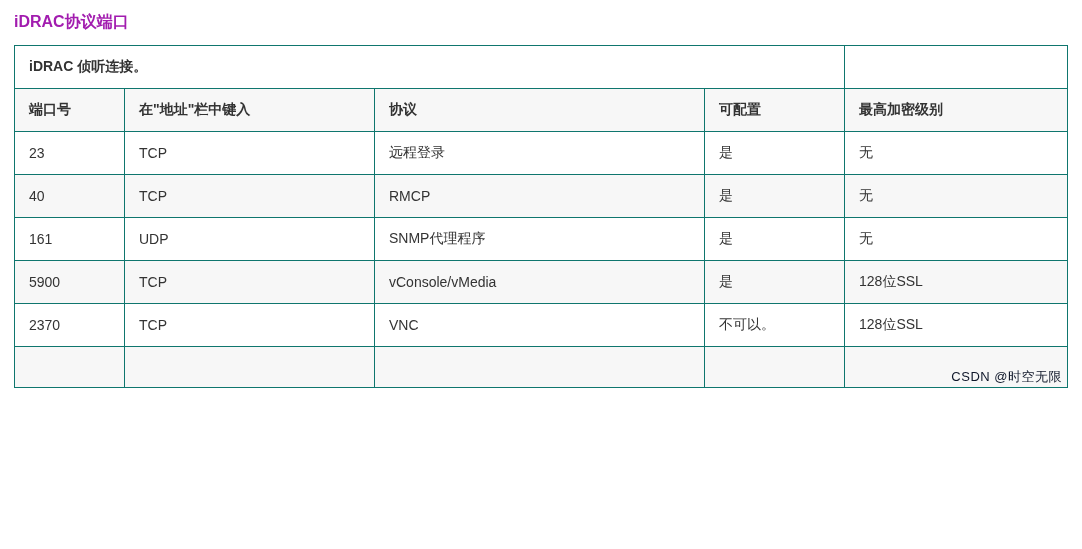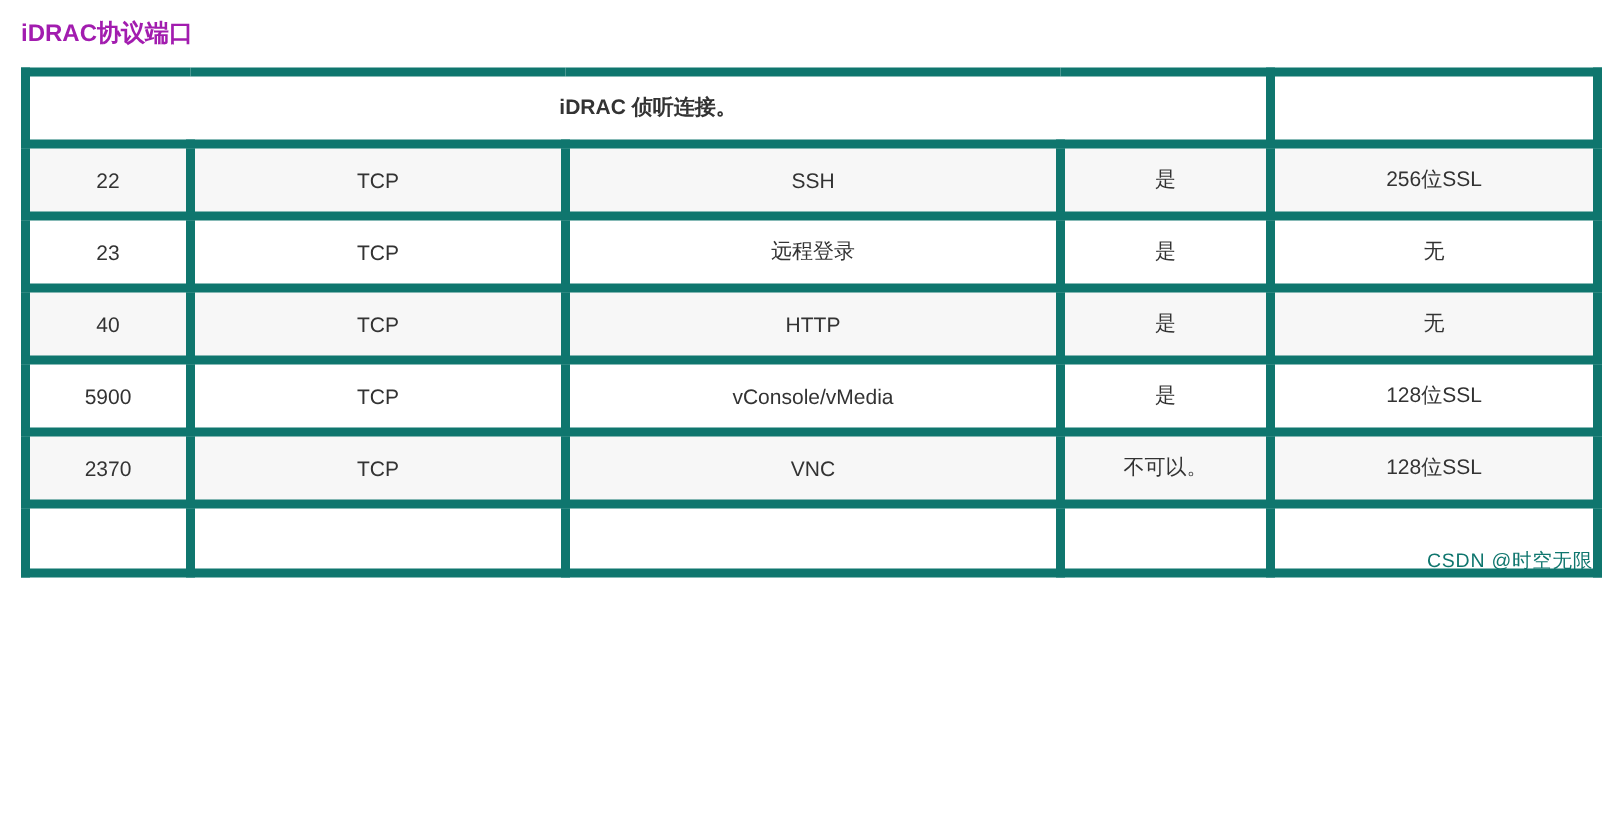--- a/index.html
+++ b/index.html
@@ -21,23 +21,23 @@
       font-size: 16px;
       margin-bottom: 12px;
       color: #a21caf;
     }
     table {
       width: 100%;
       border-collapse: collapse;
       table-layout: fixed;
     }
     th, td {
-      border: 6px solid #0f766e;
+      border: 1px solid #0f766e;
       padding: 12px 14px;
-      text-align: center;
+      text-align: left;
       vertical-align: middle;
       font-size: 14px;
       color: #333;
       background: #fff;
     }
     tr:nth-child(even) td,
     tr:nth-child(even) th {
       background: #f7f7f7;
     }
     .caption-row th {
@@ -50,21 +50,21 @@
     }
     col.c1 { width: 110px; }
     col.c2 { width: 250px; }
     col.c3 { width: 330px; }
     col.c4 { width: 140px; }
     col.c5 { width: auto; }
     .watermark {
       position: absolute;
       right: 20px;
       bottom: 14px;
-      color: #0f766e;
+      color: #0f172a;
       font-size: 13px;
       letter-spacing: 0.5px;
       pointer-events: none;
     }
   </style>
 </head>
 <body>
 
 <div class="title">iDRAC协议端口</div>
 
@@ -74,38 +74,45 @@
       <col class="c2">
       <col class="c3">
       <col class="c4">
       <col class="c5">
   </colgroup>
   <tbody id="tbody">
     <tr class="caption-row">
       <th colspan="4">iDRAC 侦听连接。</th>
       <th></th>
     </tr>
-  <tr>
-        <td>22</td>
-        <td>TCP</td>
-        <td>SSH</td>
-        <td>是</td>
-        <td>256位SSL</td>
-      </tr>
+    <tr class="header-row">
+      <th>端口号</th>
+      <th>在"地址"栏中键入</th>
+      <th>协议</th>
+      <th>可配置</th>
+      <th>最高加密级别</th>
+    </tr>
       <tr>
         <td>23</td>
         <td>TCP</td>
         <td>远程登录</td>
         <td>是</td>
         <td>无</td>
       </tr>
       <tr>
         <td>40</td>
         <td>TCP</td>
-        <td>HTTP</td>
+        <td>RMCP</td>
+        <td>是</td>
+        <td>无</td>
+      </tr>
+      <tr>
+        <td>161</td>
+        <td>UDP</td>
+        <td>SNMP代理程序</td>
         <td>是</td>
         <td>无</td>
       </tr>
       <tr>
         <td>5900</td>
         <td>TCP</td>
         <td>vConsole/vMedia</td>
         <td>是</td>
         <td>128位SSL</td>
       </tr>

